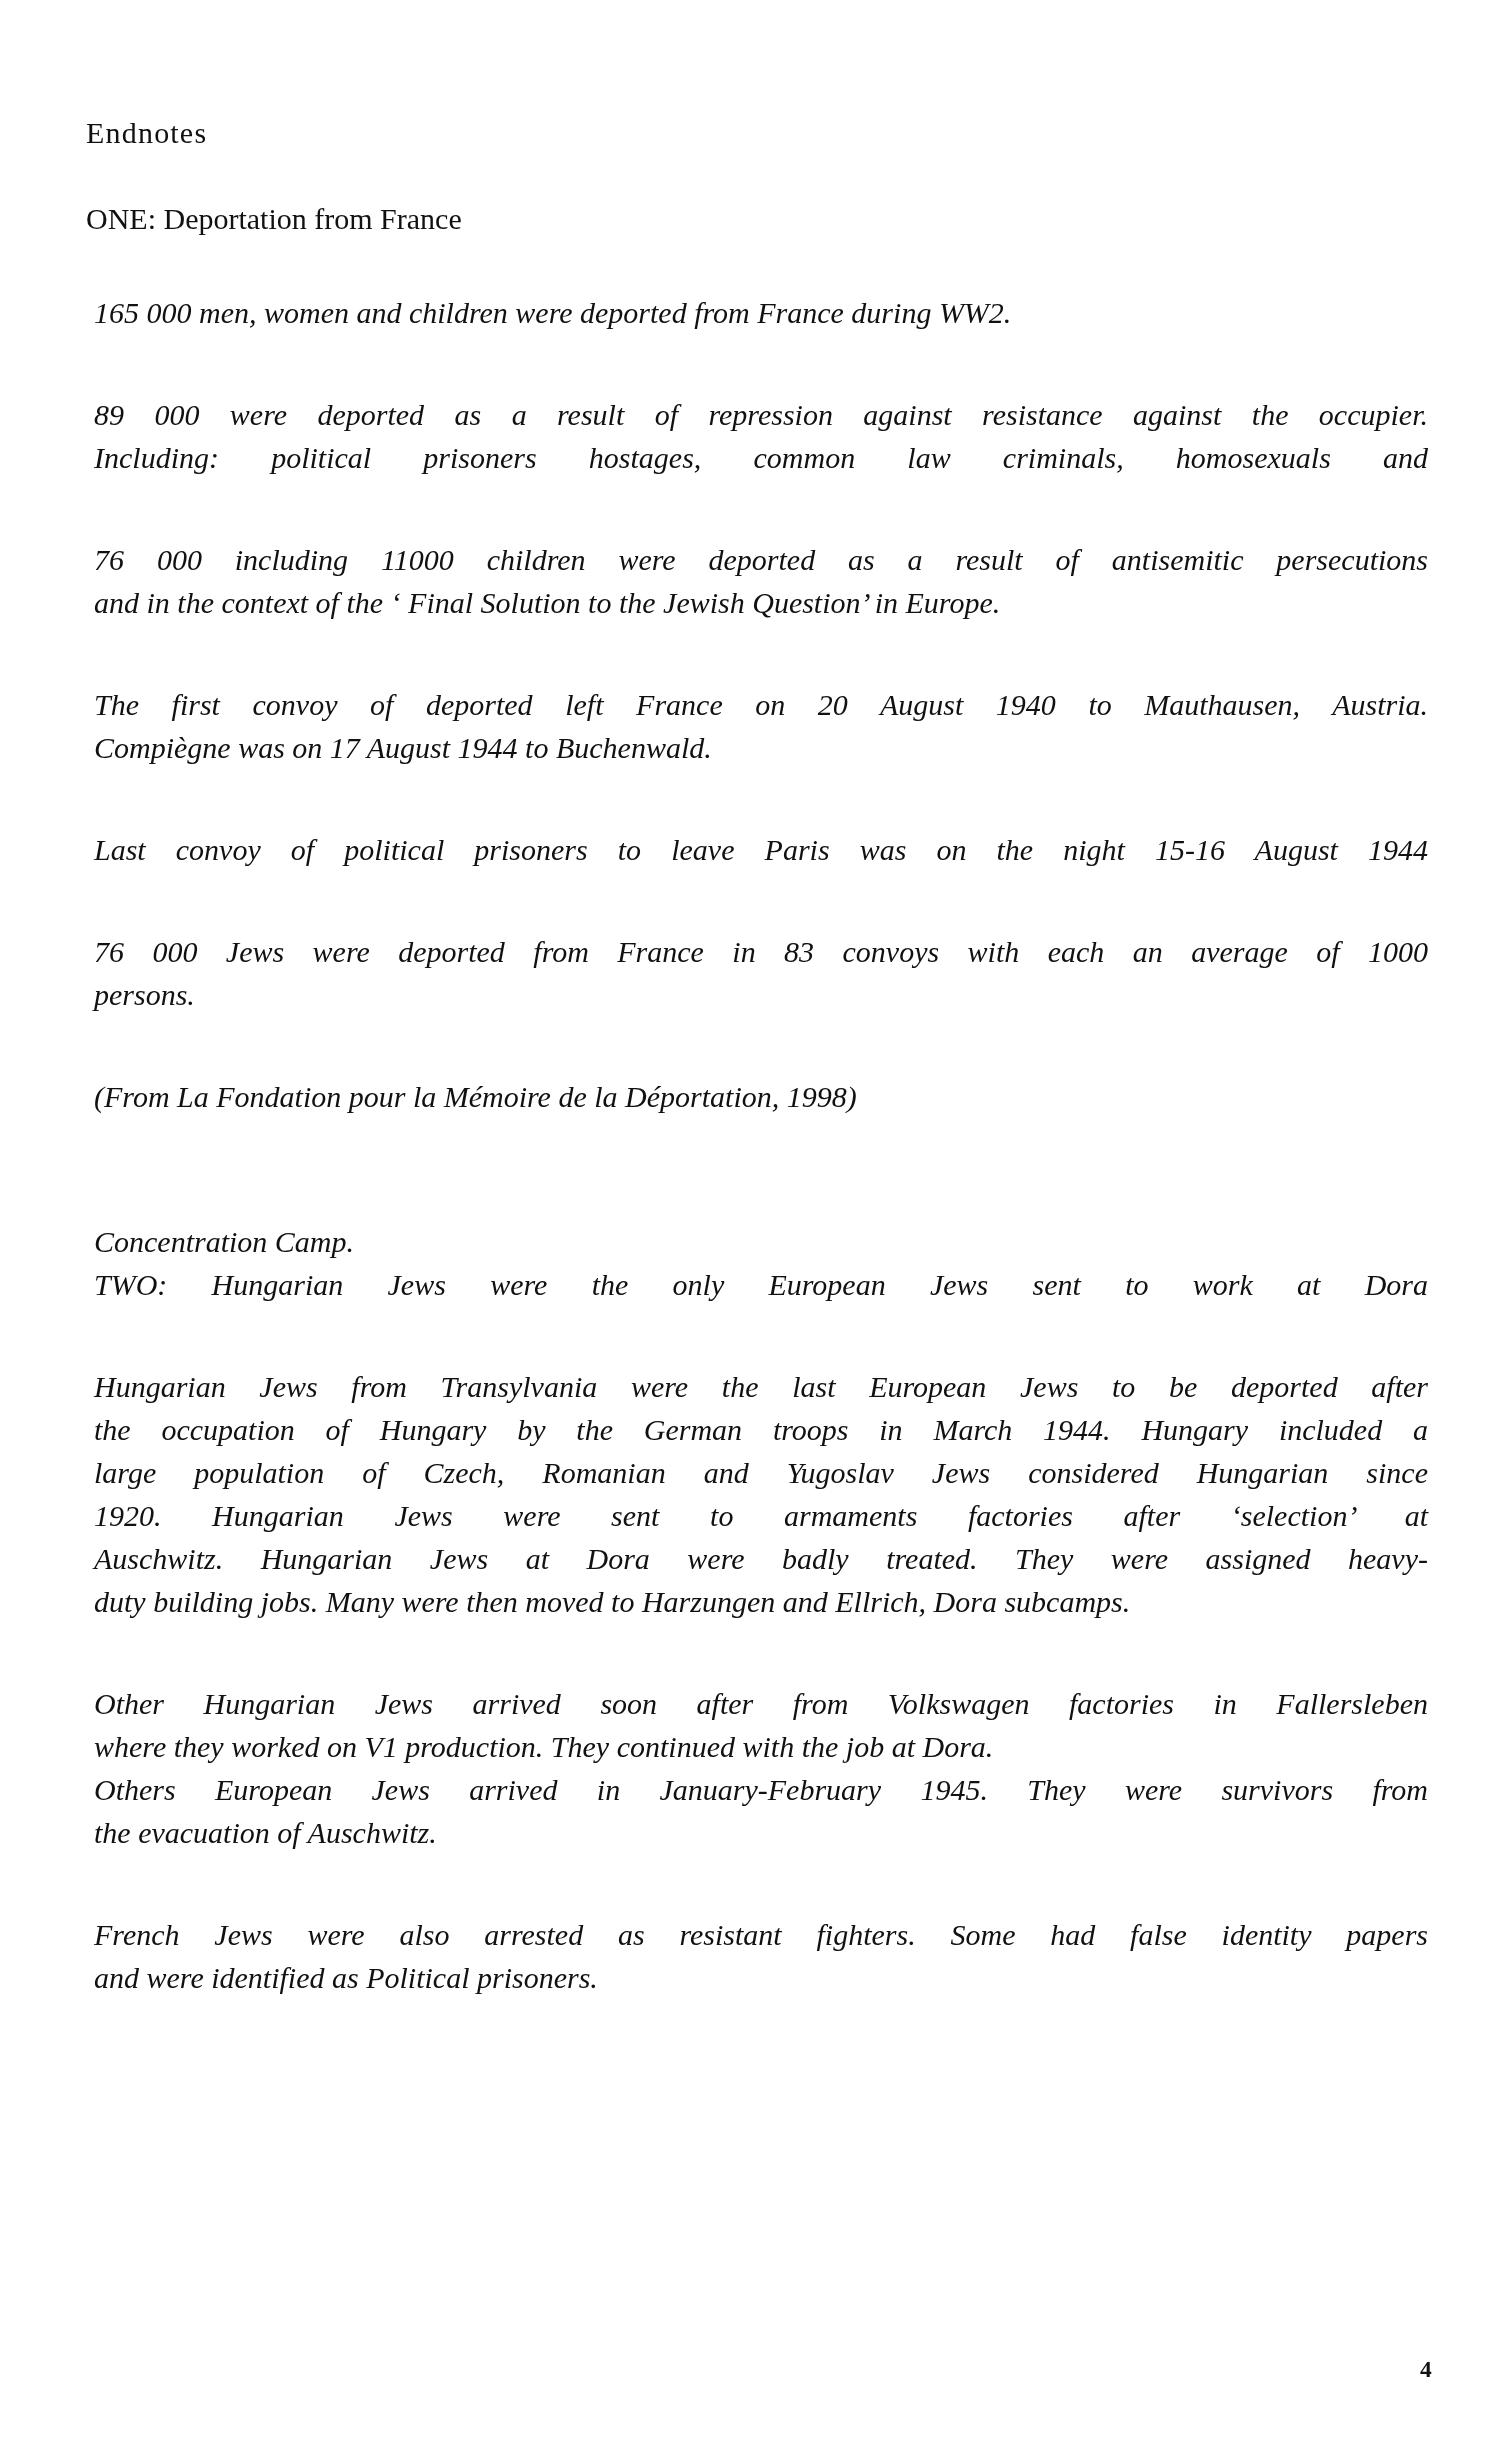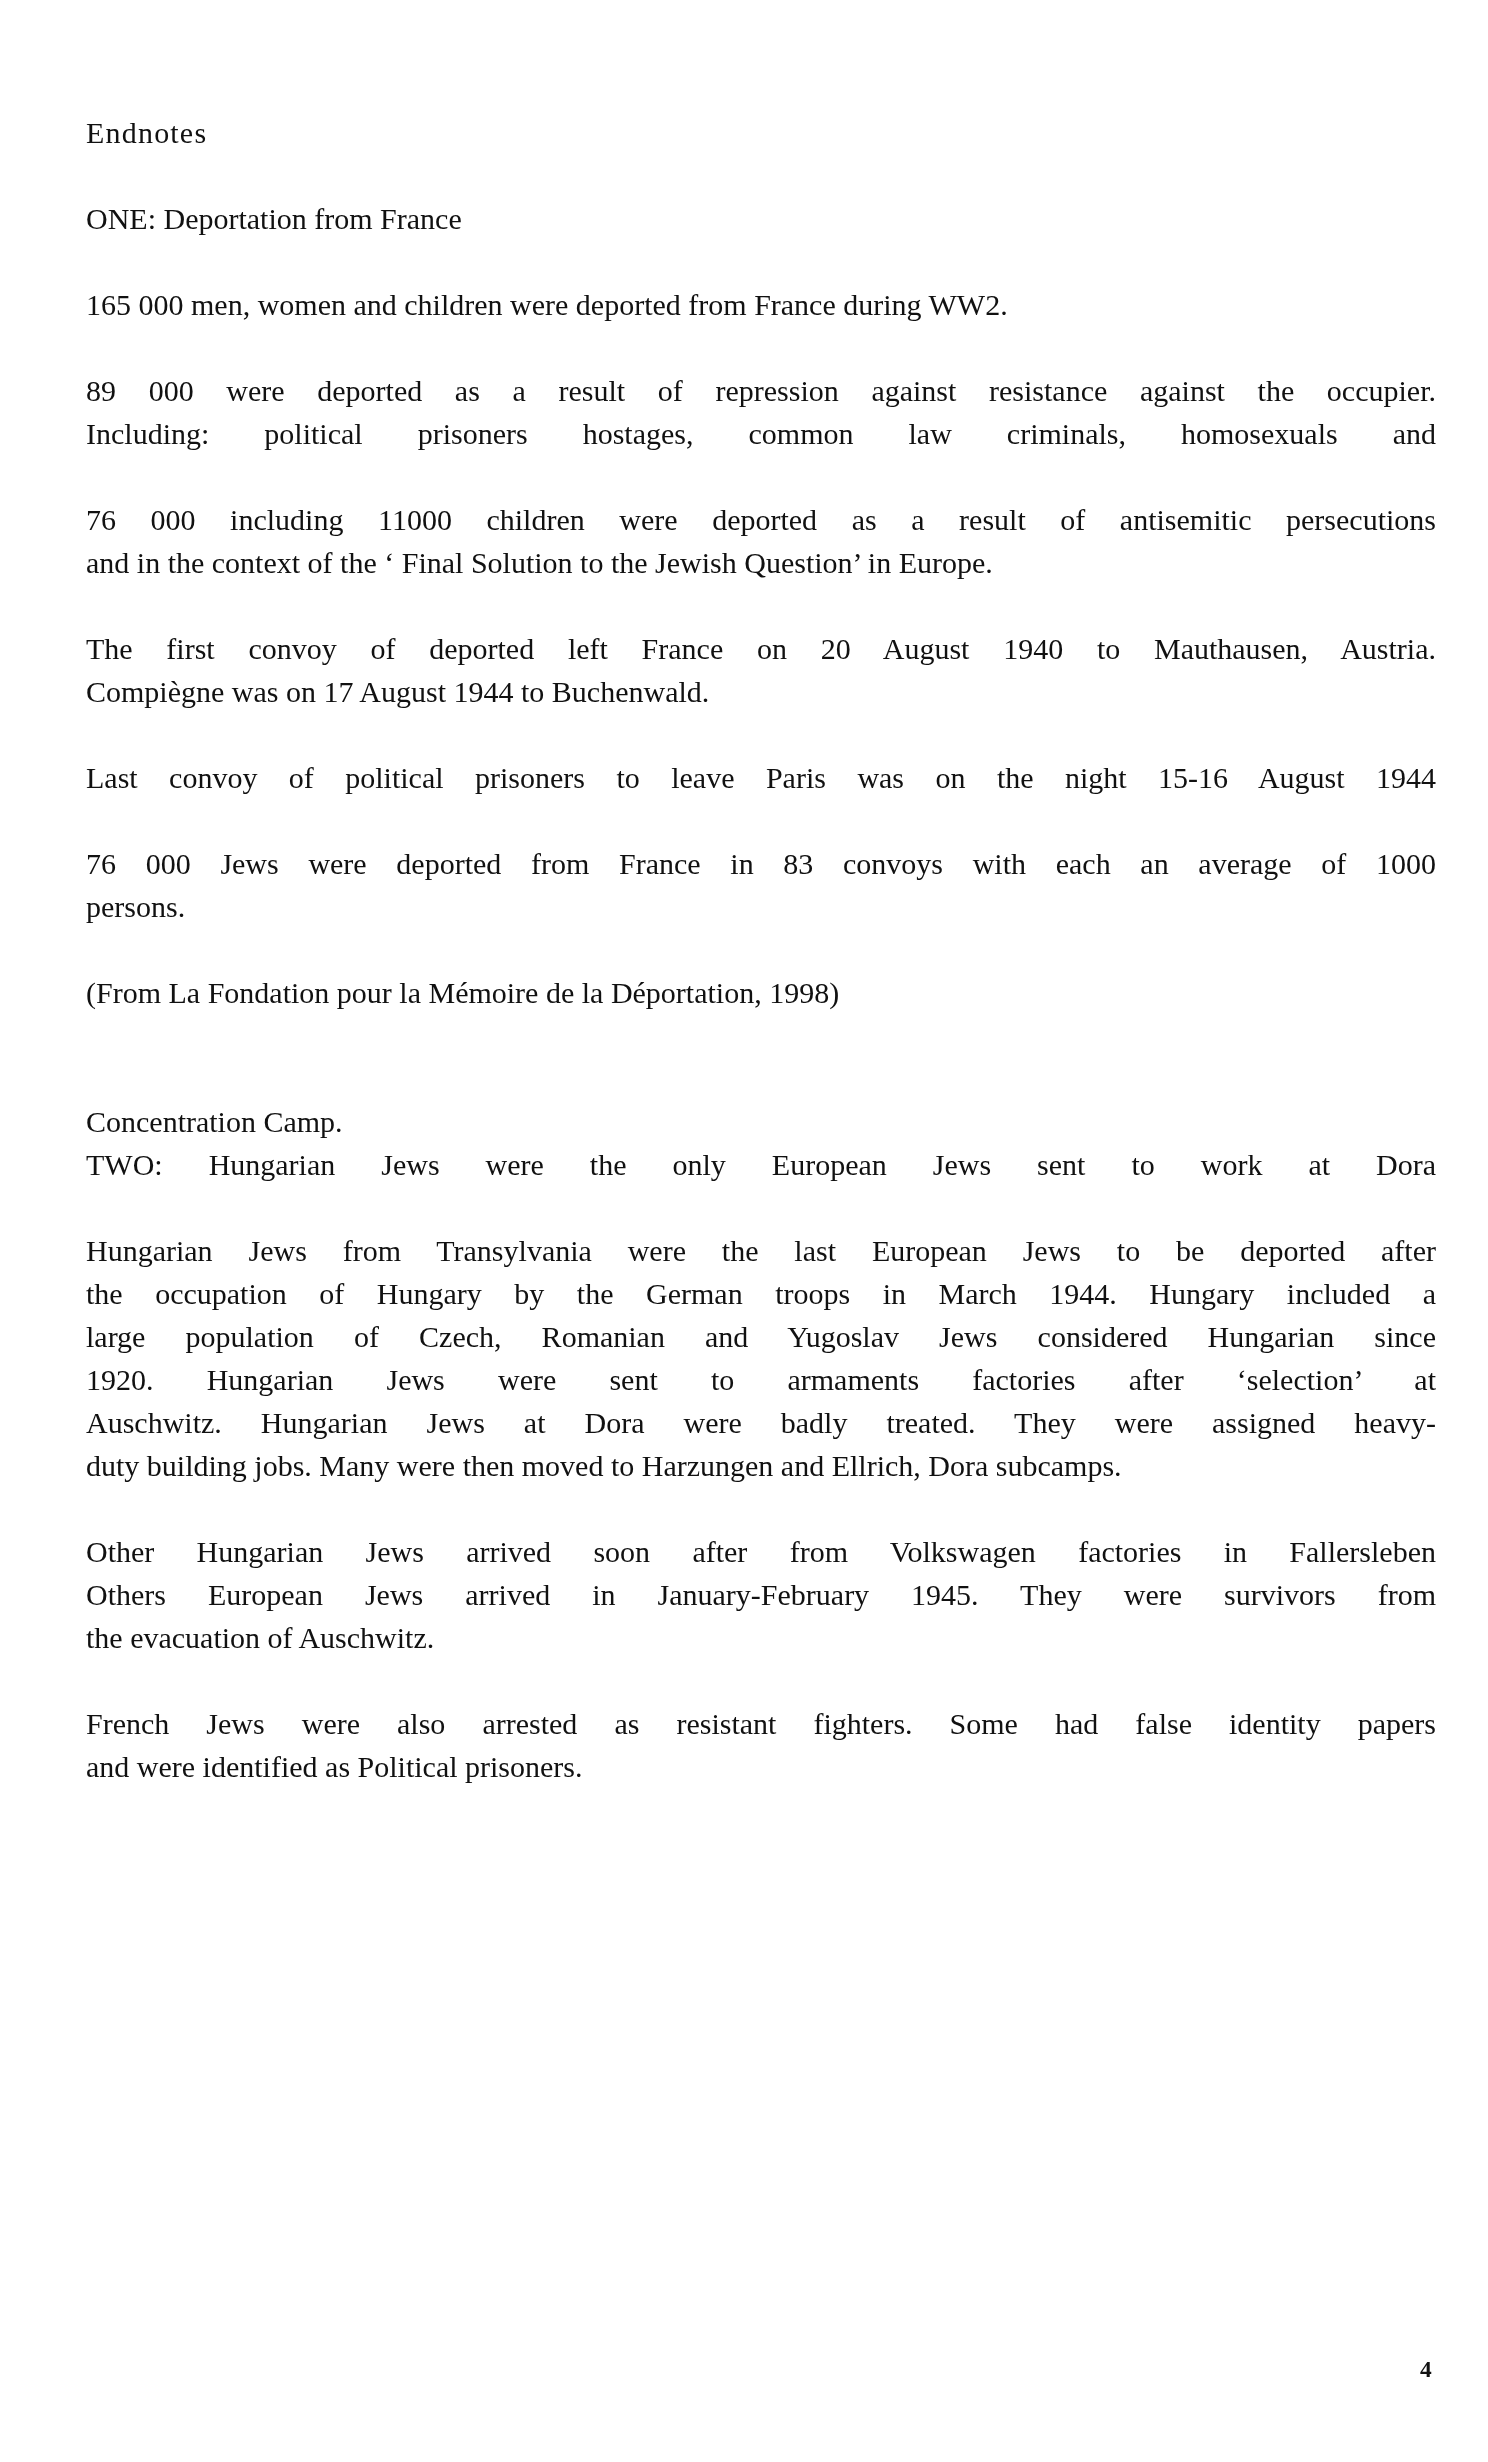--- a/index.html
+++ b/index.html
@@ -28,21 +28,21 @@
     white-space: nowrap;
     height: 43px;
   }
   .line.full {
     text-align: justify;
     text-align-last: justify;
     white-space: normal;
   }
   .blank { height: 43px; }
   .heading { font-weight: normal; letter-spacing: 1.2px; }
-  .para { margin: 0; }
+  .para { margin: 8px; font-style: italic; }
   .page-number {
     position: absolute;
     left: 1420px;
     top: 2356px;
     font-family: "Liberation Serif", "DejaVu Serif", serif;
     font-weight: bold;
     font-size: 23.4px;
     line-height: 26.5px;
     color: #111111;
   }
@@ -113,20 +113,21 @@
       <div class="line full">the occupation of Hungary by the German troops in March 1944. Hungary included a</div>
       <div class="line full">large population of Czech, Romanian and Yugoslav Jews considered Hungarian since</div>
       <div class="line full">1920.    Hungarian Jews were sent to armaments factories after ‘selection’ at</div>
       <div class="line full">Auschwitz.  Hungarian Jews at Dora were badly treated.  They were assigned heavy-</div>
       <div class="line">duty building jobs.  Many were then moved to Harzungen and Ellrich, Dora subcamps.</div>
     </div>
     <div class="blank"></div>
 
     <div class="para">
       <div class="line full">Other Hungarian Jews arrived soon after from Volkswagen factories in Fallersleben</div>
+      <div class="line">where they worked on V1 production.  They continued with the job at Dora.</div>
       <div class="line full">Others European Jews arrived in January-February 1945.  They were survivors from</div>
       <div class="line">the evacuation of Auschwitz.</div>
     </div>
     <div class="blank"></div>
 
     <div class="para">
       <div class="line full">French Jews were also arrested as resistant fighters.  Some had false identity papers</div>
       <div class="line">and were identified as Political prisoners.</div>
     </div>
   </section>

